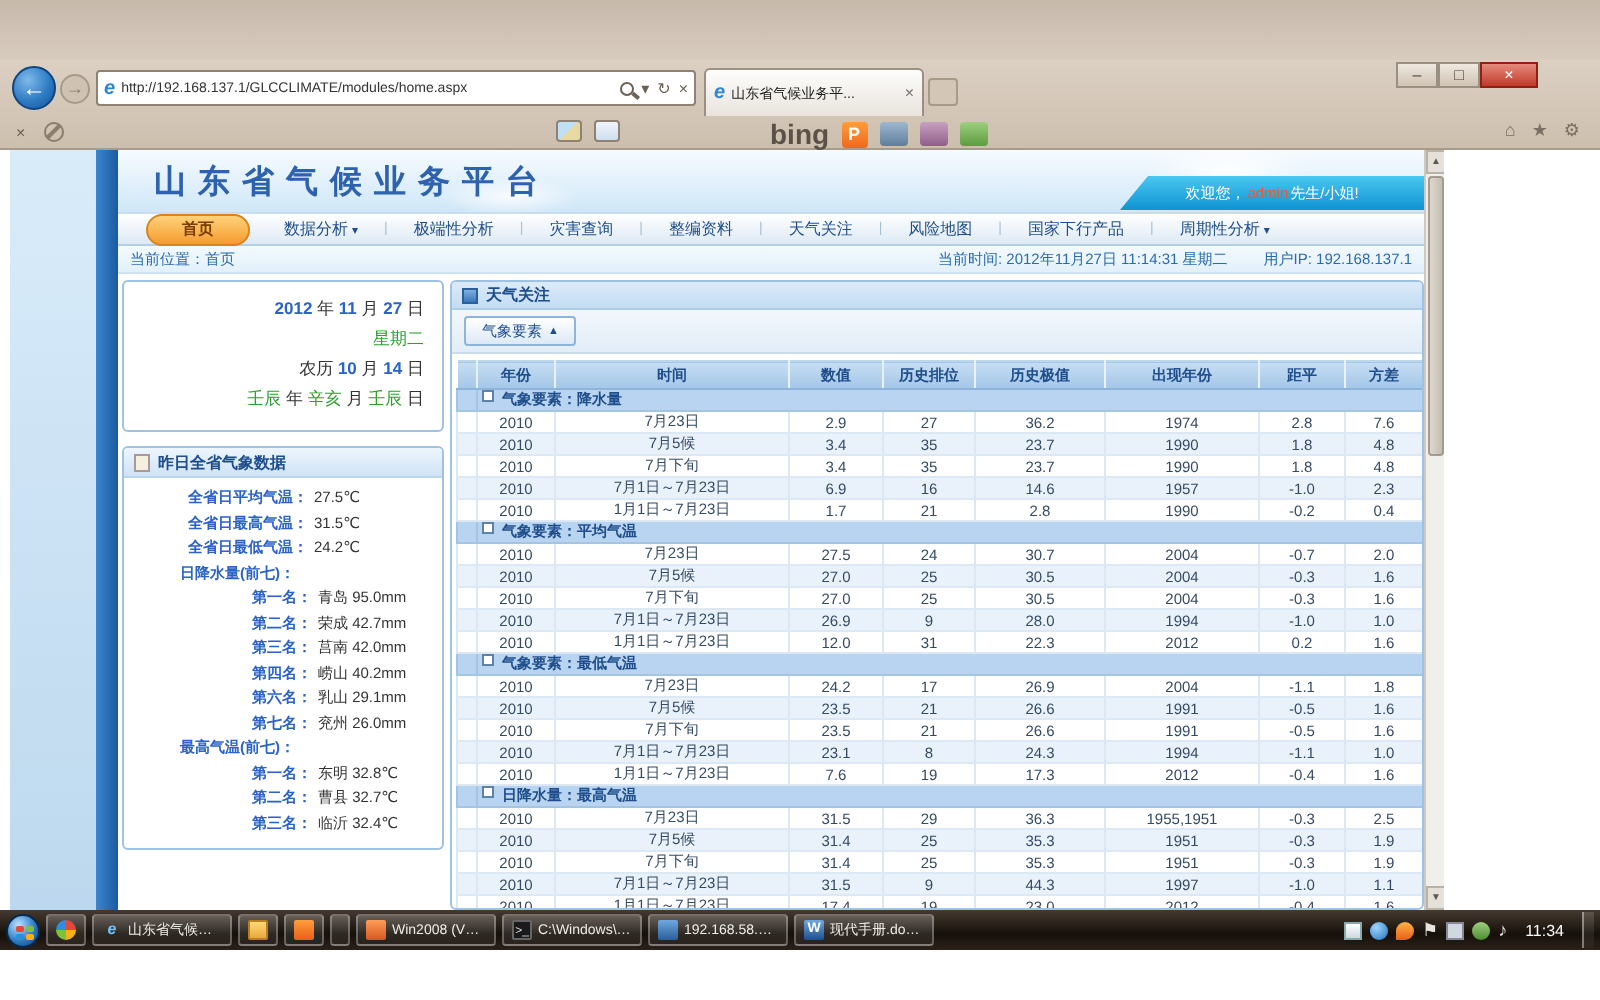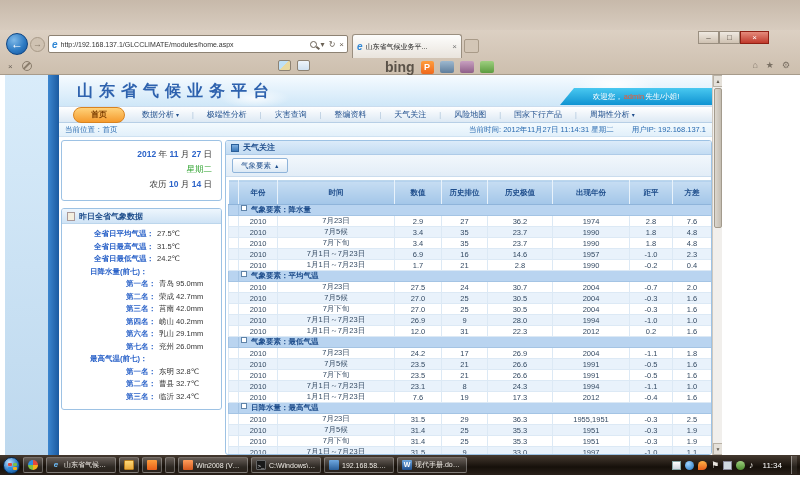--- a/index.html
+++ b/index.html
@@ -119,21 +119,21 @@
   .main-h { height:14px; background:linear-gradient(180deg,#dcebf9,#c3dcf3); border-bottom:1px solid #aecbe8;
     display:flex; align-items:center; gap:4px; padding:0 5px; }
   .ico-sq { width:8px; height:8px; background:linear-gradient(#7fb0e0,#3a77b8); border:1px solid #2a5f9a; }
   .toolbar { height:22px; background:linear-gradient(180deg,#f2f7fc,#e2edf7); border-bottom:1px solid #cadcee;
     display:flex; align-items:center; padding:0 6px; }
   .btn-filter { height:15px; display:flex; align-items:center; gap:3px; padding:0 8px; font-size:7.5px; color:#1f4e8c;
     background:linear-gradient(180deg,#ffffff,#dce9f5); border:1px solid #8fb4da; border-radius:2px; }
   .btn-filter .arr { font-size:5.5px; }
   .tbl-wrap { padding:3px 2px 0; }
   table.grid { width:483px; border-collapse:collapse; table-layout:fixed; font-size:7.5px; }
-  .grid th { height:24px; background:linear-gradient(180deg,#c6ddf3,#a3c6e8); color:#1f4e8c; font-weight:bold;
+  .grid th { height:14px; background:linear-gradient(180deg,#c6ddf3,#a3c6e8); color:#1f4e8c; font-weight:bold;
     border-right:1px solid #e8f2fb; border-bottom:1px solid #8fb4da; border-top:1px solid #bcd6ec; font-size:7.5px; }
   .grid td { height:11px; text-align:center; color:#344a63; border:1px solid #dce9f5; overflow:hidden; white-space:nowrap; }
   .grid tr.alt td { background:#e9f2fb; }
   .grid tr.grp td { background:#b9d4f0; border-color:#a4c4e4; }
   .grp-cell { display:flex; align-items:flex-start; gap:4px; padding-left:2px; }
   .grp-box { width:6px; height:6px; background:#fff; border:1px solid #5f83a8; }
   .grp-label { color:#1f4e8c; font-weight:bold; font-size:7.5px; }
 
   
   .taskbar { position:absolute; left:0; top:455px; width:800px; height:20px;
@@ -270,20 +270,21 @@
       </div>
 
       <div class="pbody">
 
         <div class="sidebar">
           <div class="panel">
             <div class="cal-body">
               <div id="cal-line1"><span class="num">2012</span><span class="plain"> 年 </span><span class="num">11</span><span class="plain"> 月 </span><span class="num">27</span><span class="plain"> 日</span></div>
               <div class="weekday">星期二</div>
               <div id="cal-line3"><span class="plain">农历 </span><span class="num">10</span><span class="plain"> 月 </span><span class="num">14</span><span class="plain"> 日</span></div>
+              <div id="cal-line4"><span class="green">壬辰</span><span class="plain"> 年 </span><span class="green">辛亥</span><span class="plain"> 月 </span><span class="green">壬辰</span><span class="plain"> 日</span></div>
             </div>
           </div>
 
           <div class="panel">
             <div class="panel-h">
               <span class="ico-doc"></span>
               <span class="panel-title">昨日全省气象数据</span>
             </div>
             <div class="wx-body" id="wx-body">
                 <div class="stat">
@@ -612,21 +613,21 @@
                       <td>1951</td>
                       <td>-0.3</td>
                       <td>1.9</td>
                     </tr>
                     <tr class="alt">
                       <td></td>
                       <td>2010</td>
                       <td>7月1日～7月23日</td>
                       <td>31.5</td>
                       <td>9</td>
-                      <td>33.0</td>
+                      <td>44.3</td>
                       <td>1997</td>
                       <td>-1.0</td>
                       <td>1.1</td>
                     </tr>
                     <tr>
                       <td></td>
                       <td>2010</td>
                       <td>1月1日～7月23日</td>
                       <td>17.4</td>
                       <td>19</td>

